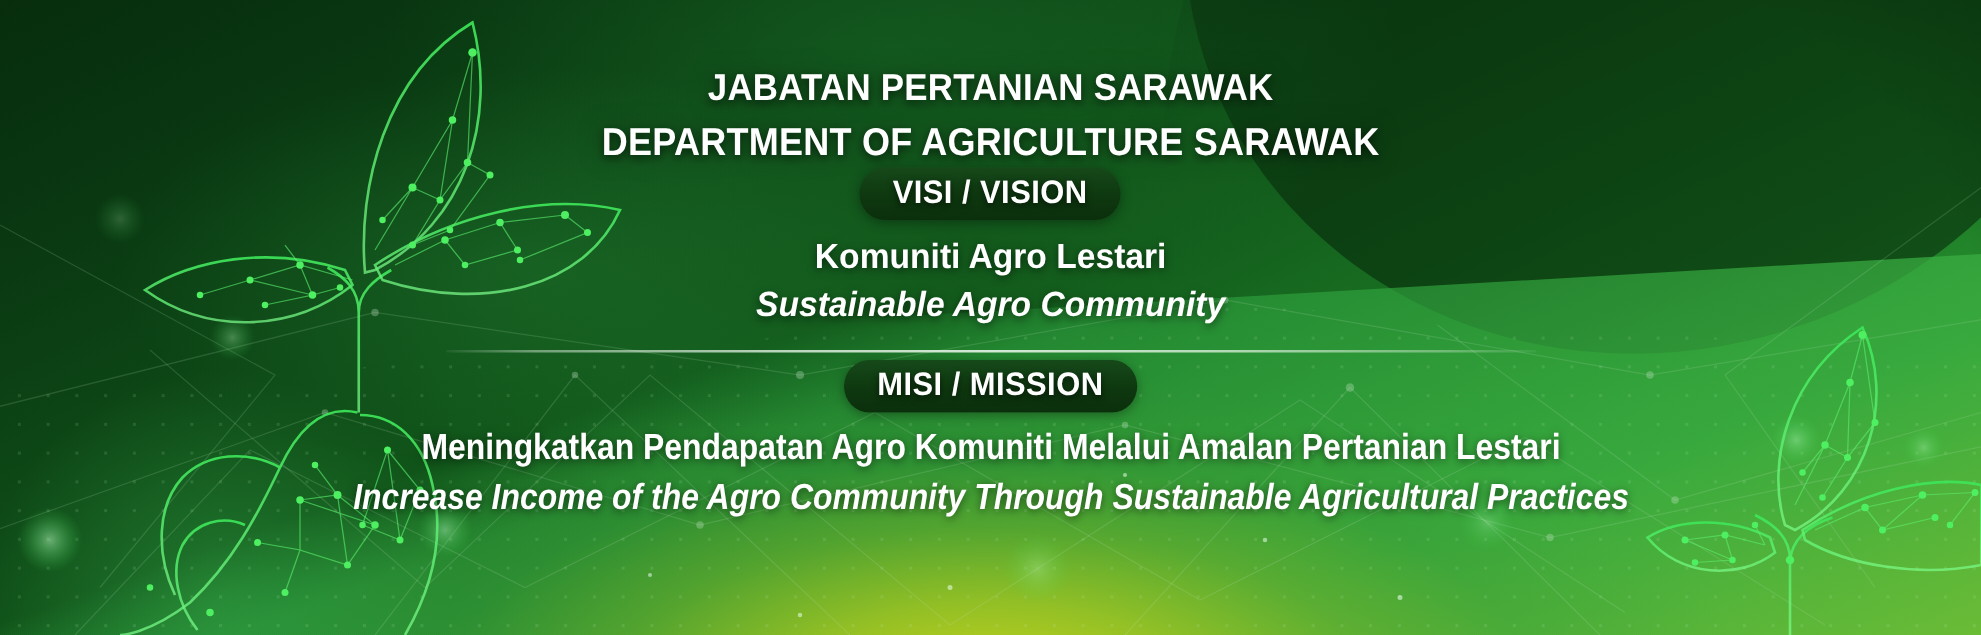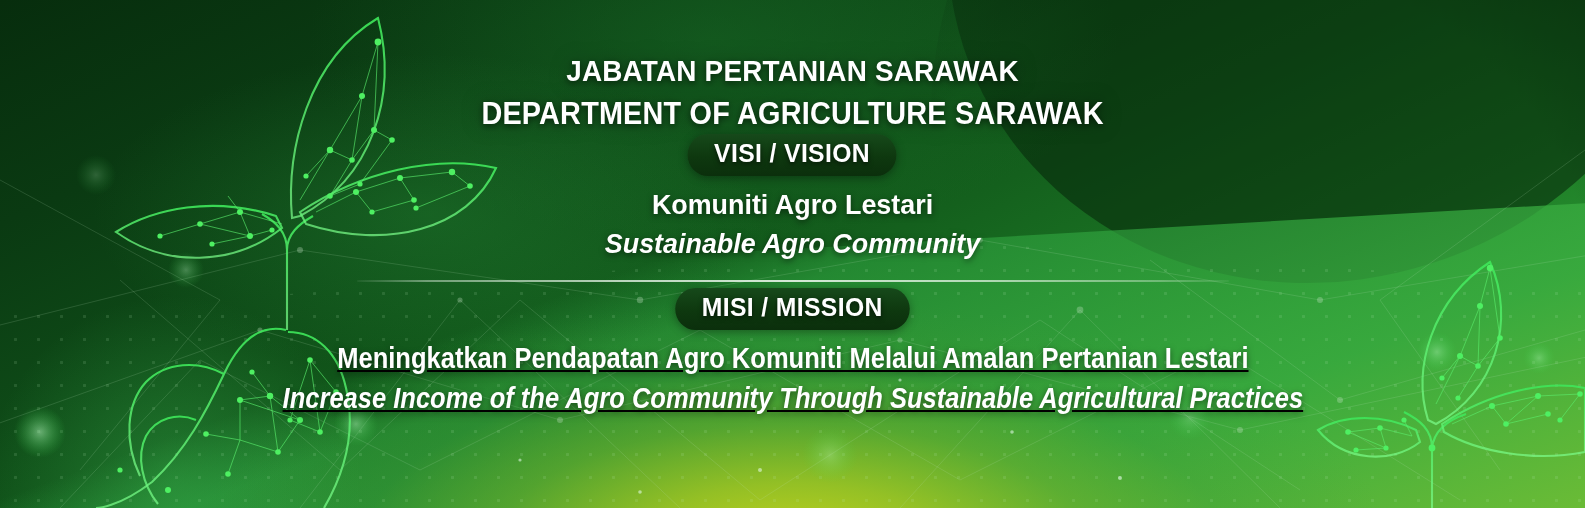--- a/index.html
+++ b/index.html
@@ -121,21 +121,21 @@
     letter-spacing:.4px;
     padding:4px 28px 7px 28px;
     border-radius:26px;
     white-space:nowrap;
     text-shadow:0 2px 6px rgba(0,0,0,.6);
     box-shadow:0 2px 10px rgba(0,0,0,.35);
     transform:scaleX(.95);
   }
 
   .vision-block{ margin-top:3px; text-align:center; }
-  .mission-block{ margin-top:6px; text-align:center;text-decoration:underline; }
+  .mission-block{ margin-top:6px; text-align:center; }
 
   .stmt{
     color:#ffffff;
     white-space:nowrap;
     text-shadow:0 2px 7px rgba(0,0,0,.55);
   }
   .stmt.bm{ font-weight:bold; }
   .stmt.en{ font-weight:bold; font-style:italic; }
 
   .vision-block .stmt.bm{ font-size:28px; margin-top:13px; transform:scaleX(.96); }

